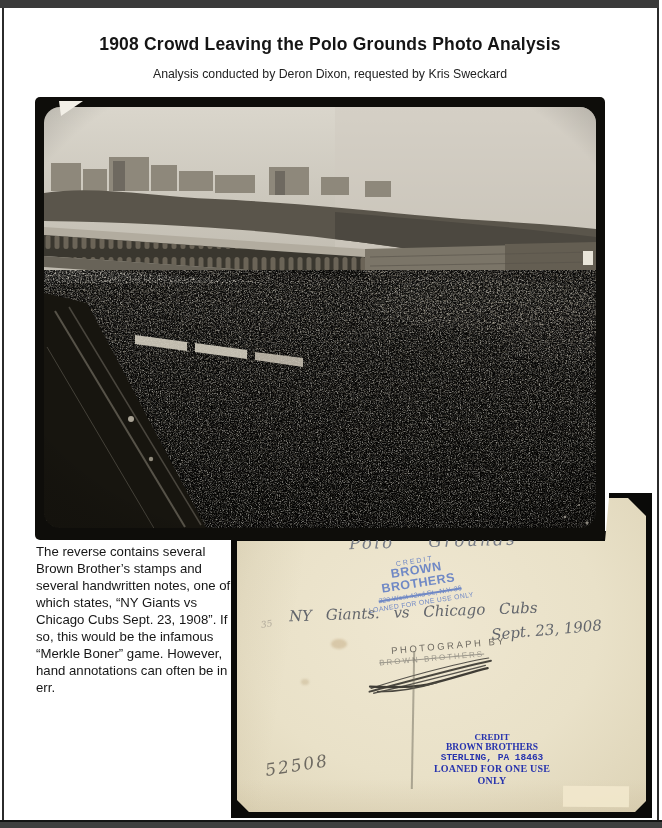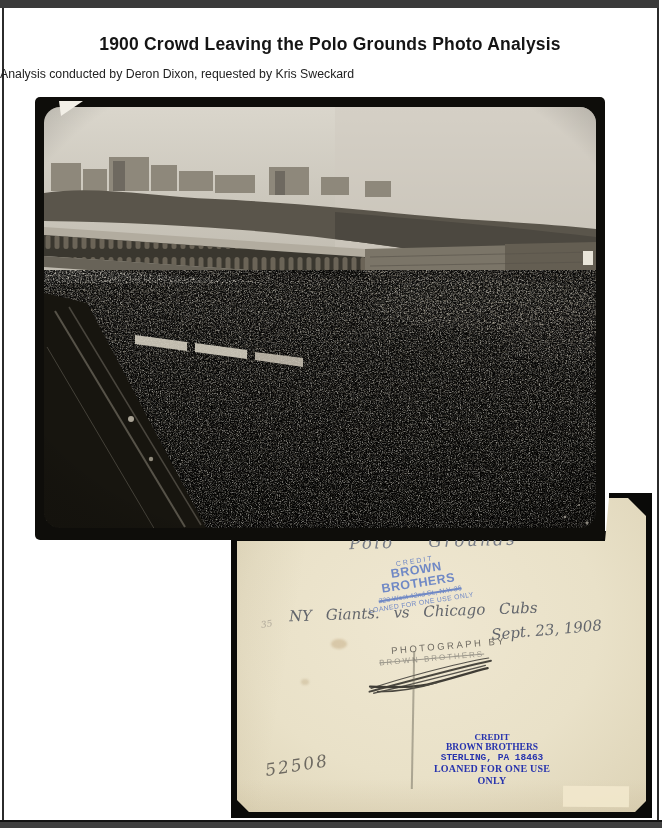--- a/index.html
+++ b/index.html
@@ -13,21 +13,21 @@
   .edge-top{position:absolute;left:0;top:0;width:659px;height:8px;background:#3a3a3a;}
   .edge-bottom{position:absolute;left:0;top:820px;width:662px;height:8px;background:#3f3f3f;border-top:2px solid #141414;}
   .edge-left{position:absolute;left:2px;top:8px;width:2px;height:812px;background:#2b2b2b;}
   .edge-right{position:absolute;left:657px;top:8px;width:2px;height:812px;background:#2b2b2b;}
 
   .doc-title{
     position:absolute;left:0;top:34px;width:660px;text-align:center;
     font-size:17.5px;font-weight:700;letter-spacing:.2px;color:#151515;
   }
   .doc-subtitle{
-    position:absolute;left:0;top:67px;width:660px;
+    position:absolute;left:0;top:67px;width:660px;text-align:center;
     font-size:12.3px;color:#222;
   }
 
   .front-photo{position:absolute;left:35px;top:97px;width:570px;height:443px;z-index:3;}
 
   .analysis{
     position:absolute;left:36px;top:543px;width:200px;z-index:2;
     font-size:13.2px;line-height:17px;color:#161616;
   }
   .analysis p{margin:0;}
@@ -92,21 +92,21 @@
     background:rgba(240,231,203,.95);transform:rotate(.6deg);}
 </style>
 </head>
 <body>
 
 <div class="edge-top"></div>
 <div class="edge-bottom"></div>
 <div class="edge-left"></div>
 <div class="edge-right"></div>
 
-<div class="doc-title">1900 Crowd Leaving the Polo Grounds Photo Analysis</div>
+<div class="doc-title">1908 Crowd Leaving the Polo Grounds Photo Analysis</div>
 <div class="doc-subtitle">Analysis conducted by Deron Dixon, requested by Kris Sweckard</div>
 
 <svg class="front-photo" viewBox="0 0 570 443" xmlns="http://www.w3.org/2000/svg">
   <defs>
     <linearGradient id="skyG" x1="0" y1="0" x2="0" y2="1">
       <stop offset="0" stop-color="#dad6cc"></stop>
         <stop offset="1" stop-color="#b9b4a8"></stop>
     </linearGradient>
     <linearGradient id="crowdG" x1="0" y1="0" x2="0" y2="1">
       <stop offset="0" stop-color="#6f6a5e"></stop>
@@ -194,20 +194,21 @@
     <circle cx="530" cy="420" r="1.3" fill="#cfc9bb" opacity="0.8"></circle>
     <circle cx="544" cy="408" r="1" fill="#cfc9bb" opacity="0.8"></circle>
     <circle cx="552" cy="426" r="1.5" fill="#cfc9bb" opacity="0.8"></circle>
     <rect x="9" y="10" width="552" height="421" fill="url(#vin)"></rect>
   </g>
 
   <polygon points="24,4 48,4 26,19" fill="#f2efe7"></polygon>
 </svg>
 
 <div class="analysis">
+  <p>The reverse contains several Brown Brother’s stamps and several handwritten notes, one of which states, “NY Giants vs Chicago Cubs Sept. 23, 1908”.  If so, this would be the infamous “Merkle Boner” game.  However, hand annotations can often be in err.</p>
 </div>
 
 <div class="reverse">
   <div class="black"></div>
   <div class="cream"></div>
 
   <div class="hw hw-title">Polo Grounds</div>
 
   <div class="stamp-ny">
     <div class="s-credit">CREDIT</div>

